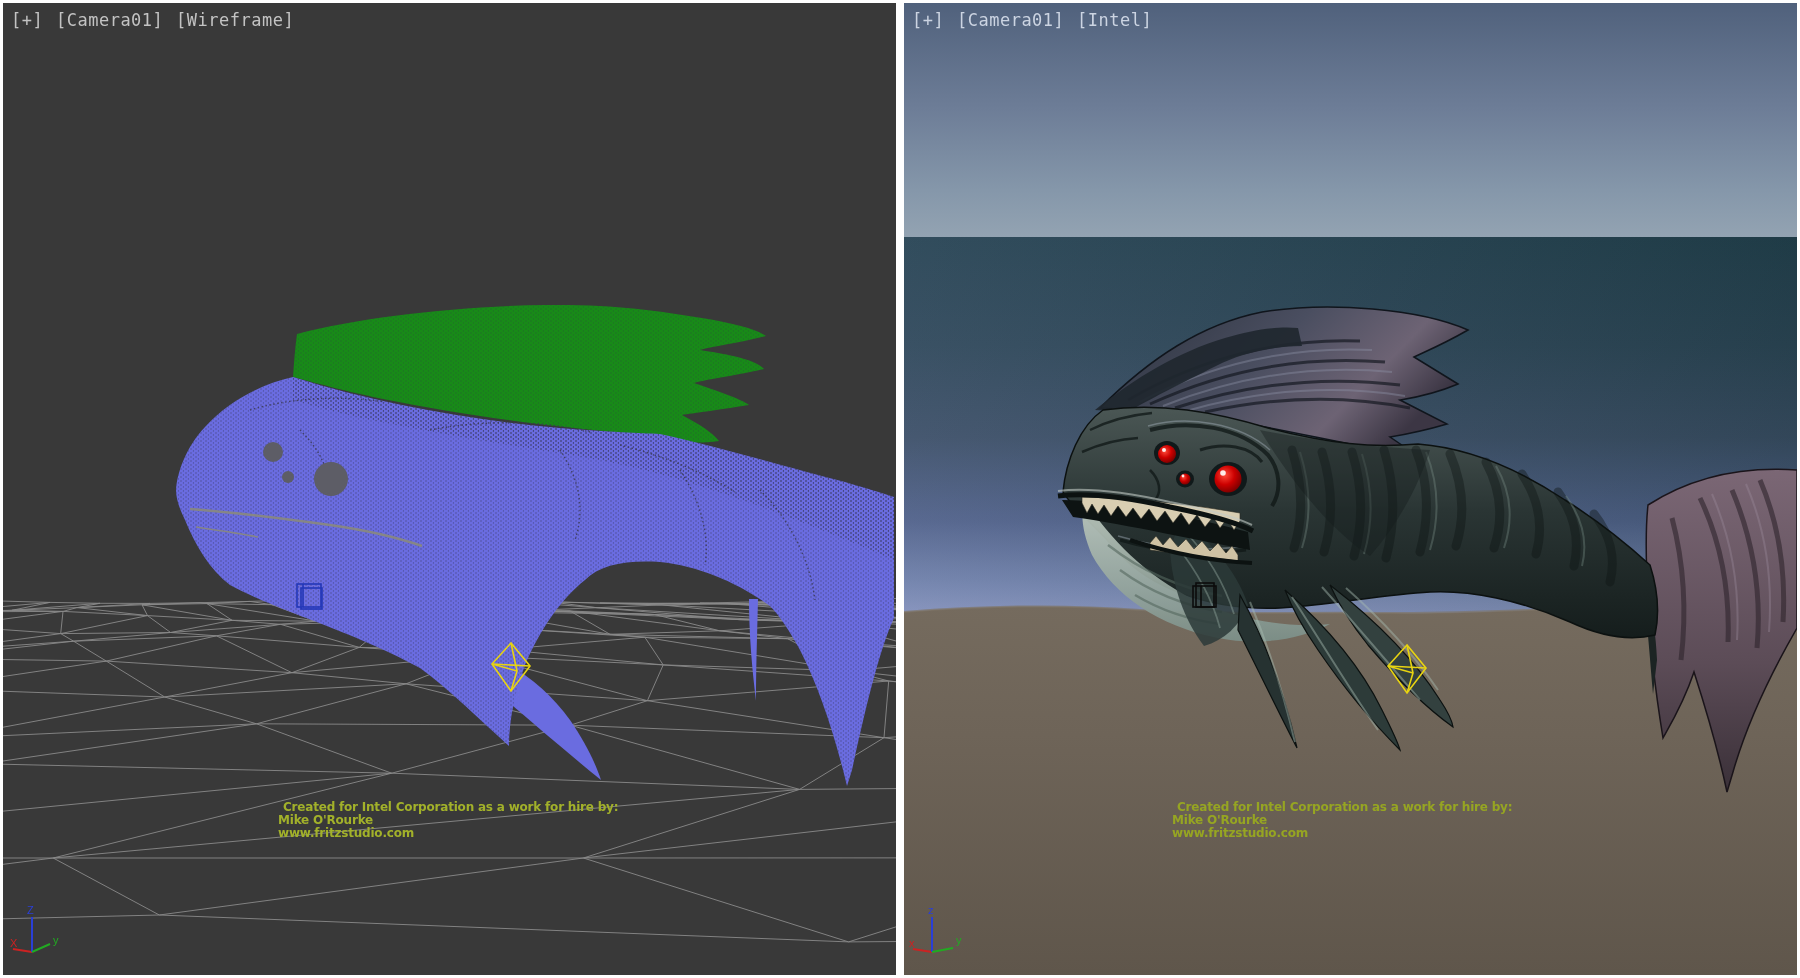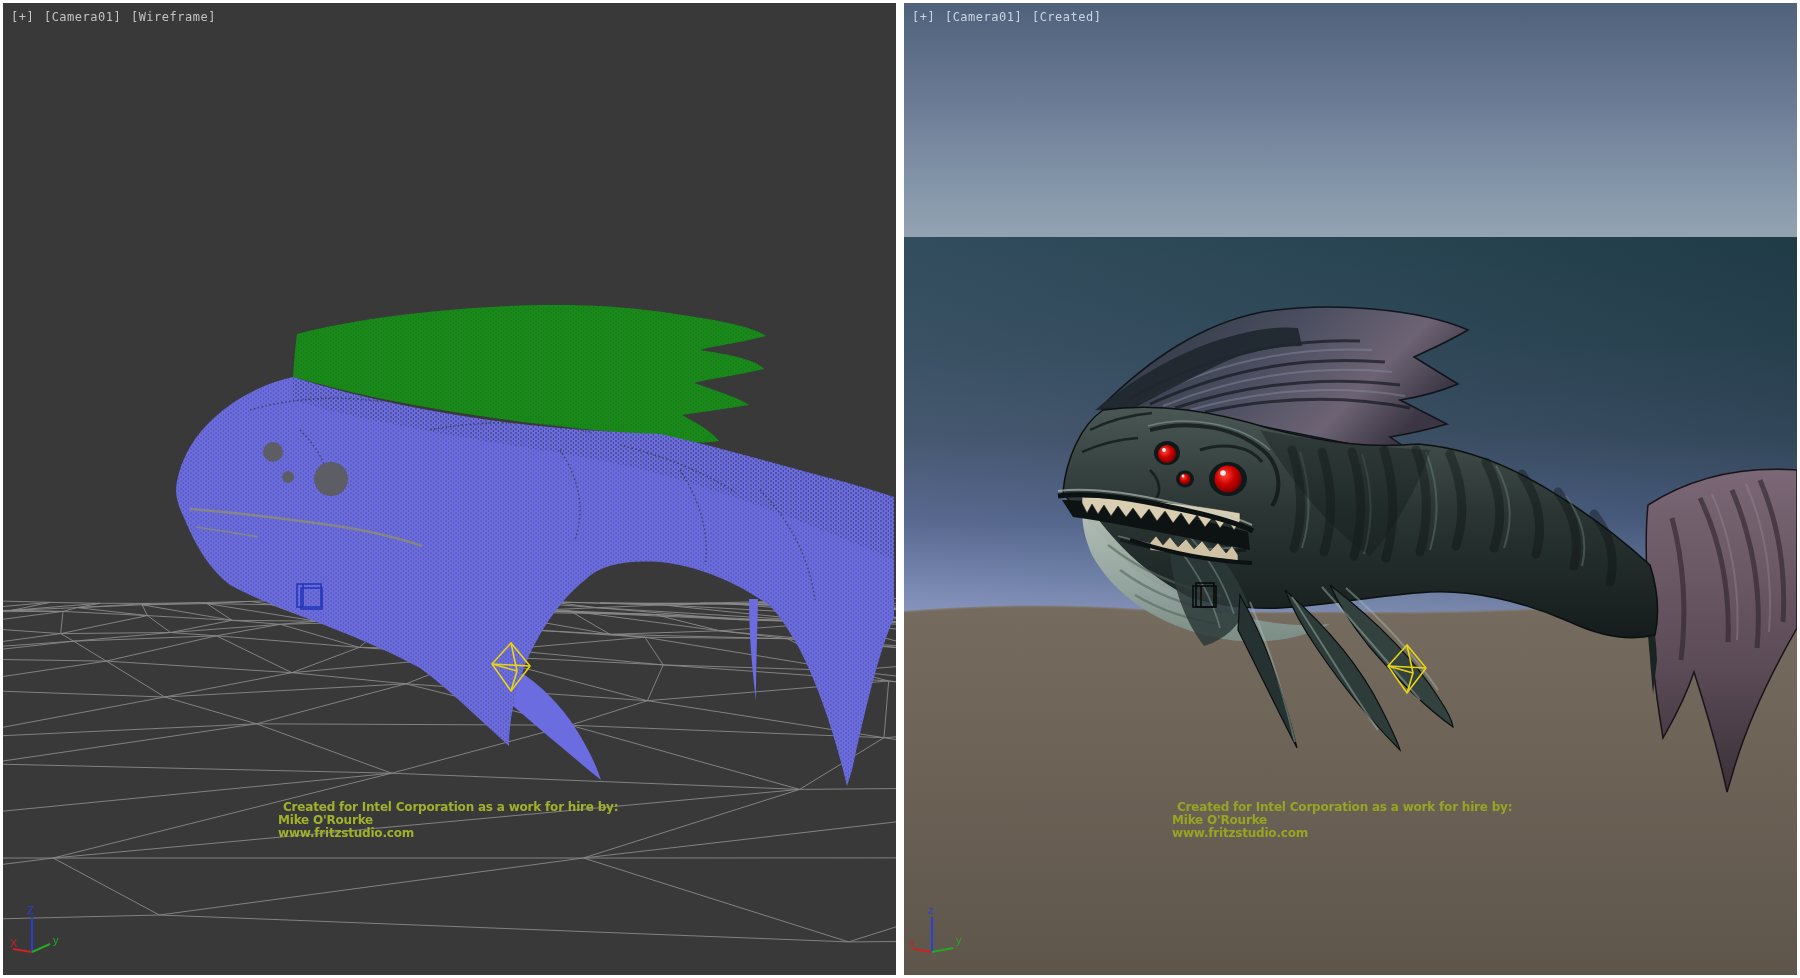--- a/index.html
+++ b/index.html
@@ -2,21 +2,21 @@
 <html><head>
 <meta charset="utf-8">
 <style>
   html,body{margin:0;padding:0;background:#ffffff;}
   #stage{position:relative;width:1800px;height:978px;background:#ffffff;overflow:hidden;
          font-family:"Liberation Sans",sans-serif;}
   .viewport{position:absolute;top:3px;width:893px;height:972px;overflow:hidden;}
   #vp-left{left:3px;background:#393939;}
   #vp-right{left:904px;background:#393939;}
   .vp-label{position:absolute;left:8px;top:7px;z-index:30;font-family:"DejaVu Sans Mono",monospace;
-            font-size:12px;letter-spacing:0.5px;white-space:nowrap;user-select:none;}
+            font-size:17px;letter-spacing:0.5px;white-space:nowrap;user-select:none;}
   #vp-left .vp-label{color:#c3c3c3;}
   #vp-right .vp-label{color:#ccd4e2;}
   .vp-label span{margin-right:2px;cursor:pointer;}
   .sky{position:absolute;left:0;top:0;width:100%;height:234px;
        background:linear-gradient(180deg,#50617c 0%,#6d7d97 45%,#8597aa 80%,#93a3b2 100%);}
   .sea{position:absolute;left:0;top:234px;width:100%;height:384px;
        background:linear-gradient(180deg,#254250 0%,#2e4758 28%,#3c4f66 52%,#51628a 74%,#7283ac 90%,#8b97c1 100%);}
   .sea-shade{position:absolute;left:0;top:234px;width:100%;height:384px;
        background:linear-gradient(90deg,rgba(160,170,205,0.10) 0%,rgba(0,25,20,0.16) 100%);}
   .scene-svg{position:absolute;left:0;top:0;z-index:10;}
@@ -367,21 +367,21 @@
         <line x1="932" y1="952" x2="953" y2="948" stroke="#22aa22"></line>
         <text x="909" y="947" font-size="11" fill="#cc2222">x</text>
         <text x="928" y="914" font-size="11" fill="#2a3fd6">z</text>
         <text x="956" y="944" font-size="11" fill="#22aa22">y</text>
       </g>
     </svg>
 
     <div class="vp-label">
       <span>[+]</span>
       <span>[Camera01]</span>
-      <span>[Created]</span>
+      <span>[Intel]</span>
     </div>
 
     <div class="credit">
       <div class="l1">Created for Intel Corporation as a work for hire by:</div>
       <div>Mike O'Rourke</div>
       <div>www.fritzstudio.com</div>
     </div>
   </div>
 </div>
 

